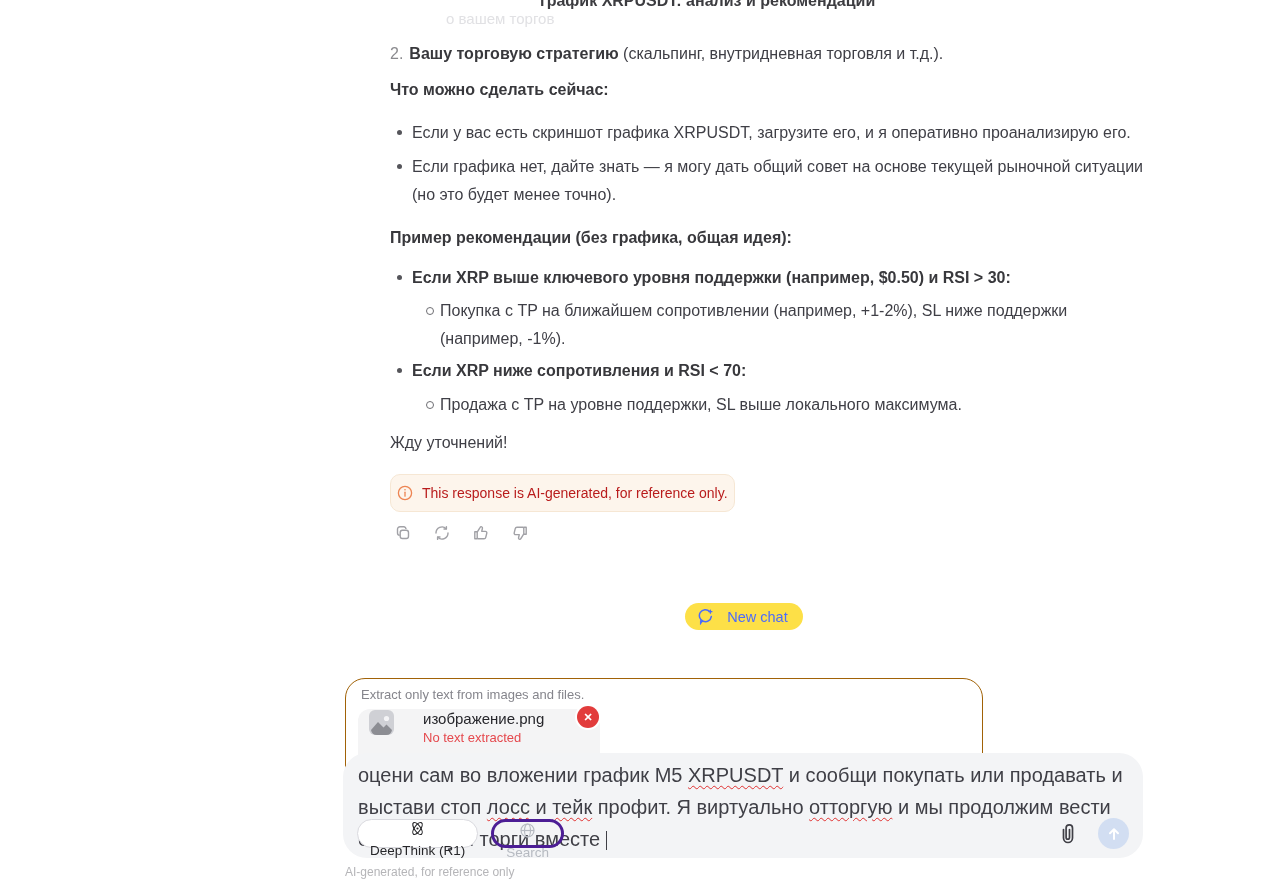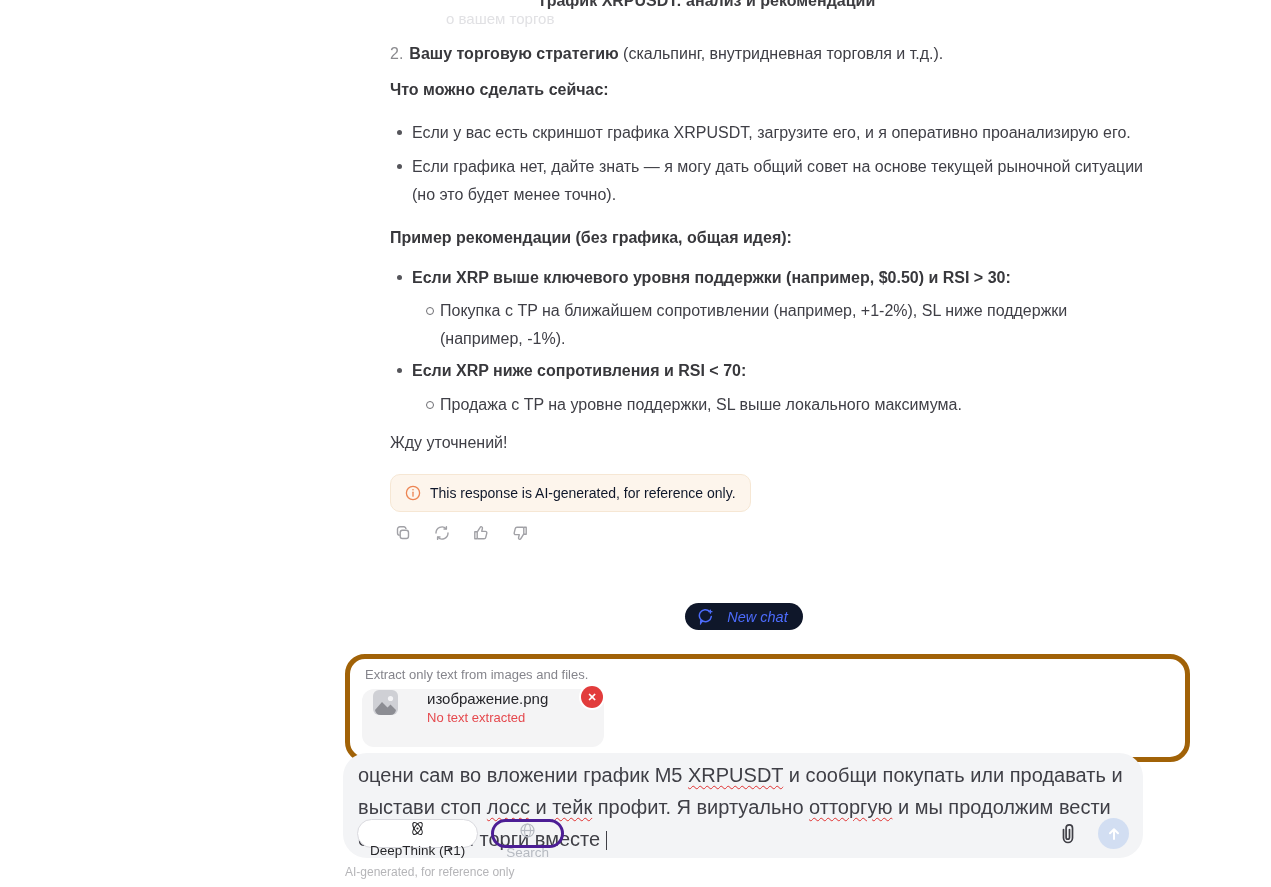--- a/index.html
+++ b/index.html
@@ -23,39 +23,39 @@
   .h-bold { font-weight:700; color:#38383c; }
 
   .li { left:0; width:760px; padding-left:22px; position:absolute; }
   .li::before { content:""; position:absolute; left:7px; top:11px; width:5px; height:5px; border-radius:50%; background:#55555a; }
   .li2 { left:0; width:745px; padding-left:50px; position:absolute; }
   .li2::before { content:""; position:absolute; left:36px; top:10px; width:6px; height:6px; border-radius:50%; border:1.2px solid #6e6e73; background:#fff; }
 
   .warn-box {
     left:0; top:474px; display:inline-flex; align-items:center; gap:9px;
     background:#fdf5ec; border:1px solid #f6e7d4; border-radius:10px;
-    padding:8px 14px; color:#0f172a; font-size:14px; line-height:20px; white-space:nowrap;
+    padding:8px 6px; color:#b91c1c; font-size:14px; line-height:20px; white-space:nowrap;
   }
 
   .actions { left:4px; top:524px; display:flex; gap:21px; align-items:center; }
   .act-btn { width:18px; height:18px; cursor:pointer; background:none; border:none; padding:0; }
   .act-btn svg { display:block; }
 
   
   .newchat-row { position:absolute; left:345px; top:603px; width:798px; display:flex; justify-content:center; }
   .newchat-btn {
     display:inline-flex; align-items:center; gap:13px;
-    background:#0f172a; color:#4c6bfb; border:none; cursor:pointer;
-    border-radius:15px; padding:5px 15px 5px 12px; font-size:14.5px; font-family:inherit;font-style:italic;
+    background:#fde047; color:#4c6bfb; border:none; cursor:pointer;
+    border-radius:15px; padding:5px 15px 5px 12px; font-size:14.5px; font-family:inherit;
   }
 
   
   .panel {
-    position:absolute; left:345px; top:654px; width:845px; height:108px;
-    background:#fff; border:5px solid #a16207; border-radius:20px;
+    position:absolute; left:345px; top:678px; width:638px; height:108px;
+    background:#fff; border:1px solid #a16207; border-radius:20px;
   }
   .extract-note { position:absolute; left:15px; top:8px; font-size:13px; color:#85858c; }
   .chip {
     position:absolute; left:12px; top:30px; width:242px; height:58px;
     background:#f4f4f5; border-radius:12px; display:flex; align-items:flex-start; padding:0 12px 0 10px; gap:28px; cursor:pointer;
   }
   .chip-texts { display:flex; flex-direction:column; gap:1px; }
   .chip-name { font-size:15px; color:#26262b; line-height:19px; }
   .chip-status { font-size:13px; color:#e5484d; line-height:17px; }
   .chip-close {

